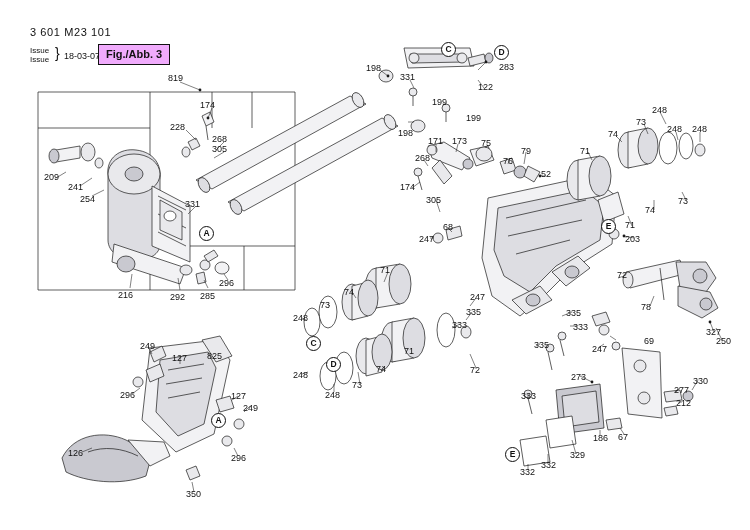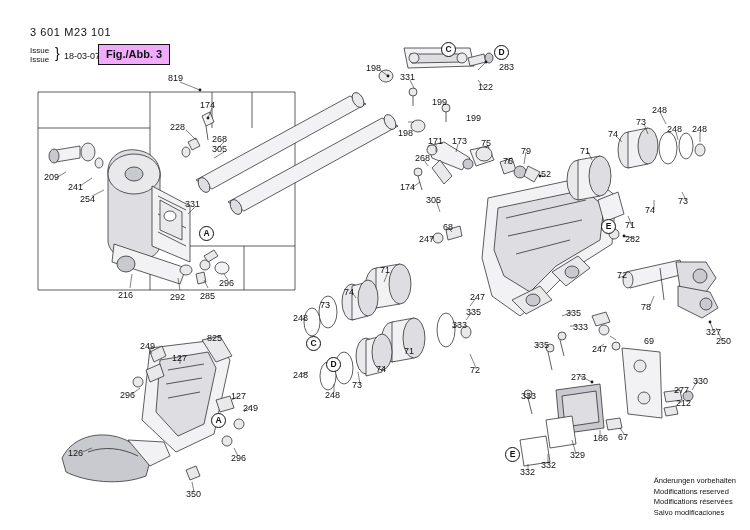--- a/index.html
+++ b/index.html
@@ -350,21 +350,21 @@
     <div class="lbl" style="left:419px;top:234px">247</div>
     <div class="lbl" style="left:652px;top:105px">248</div>
     <div class="lbl" style="left:636px;top:117px">73</div>
     <div class="lbl" style="left:667px;top:124px">248</div>
     <div class="lbl" style="left:692px;top:124px">248</div>
     <div class="lbl" style="left:608px;top:129px">74</div>
     <div class="lbl" style="left:580px;top:146px">71</div>
     <div class="lbl" style="left:678px;top:196px">73</div>
     <div class="lbl" style="left:645px;top:205px">74</div>
     <div class="lbl" style="left:625px;top:220px">71</div>
-    <div class="lbl" style="left:625px;top:234px">282</div>
+    <div class="lbl" style="left:625px;top:234px">203</div>
     <div class="lbl" style="left:617px;top:270px">72</div>
     <div class="lbl" style="left:641px;top:302px">78</div>
     <div class="lbl" style="left:706px;top:327px">327</div>
     <div class="lbl" style="left:716px;top:336px">250</div>
     <div class="lbl" style="left:380px;top:265px">71</div>
     <div class="lbl" style="left:344px;top:287px">74</div>
     <div class="lbl" style="left:320px;top:300px">73</div>
     <div class="lbl" style="left:293px;top:313px">248</div>
     <div class="lbl" style="left:293px;top:370px">248</div>
     <div class="lbl" style="left:325px;top:390px">248</div>
@@ -384,41 +384,35 @@
     <div class="lbl" style="left:571px;top:372px">273</div>
     <div class="lbl" style="left:674px;top:385px">277</div>
     <div class="lbl" style="left:693px;top:376px">330</div>
     <div class="lbl" style="left:676px;top:398px">212</div>
     <div class="lbl" style="left:570px;top:450px">329</div>
     <div class="lbl" style="left:541px;top:460px">332</div>
     <div class="lbl" style="left:520px;top:467px">332</div>
     <div class="lbl" style="left:593px;top:433px">186</div>
     <div class="lbl" style="left:618px;top:432px">67</div>
     <div class="lbl" style="left:140px;top:341px">249</div>
-    <div class="lbl" style="left:207px;top:333px">825</div>
+    <div class="lbl" style="left:207px;top:351px">825</div>
     <div class="lbl" style="left:172px;top:353px">127</div>
     <div class="lbl" style="left:120px;top:390px">296</div>
     <div class="lbl" style="left:231px;top:391px">127</div>
     <div class="lbl" style="left:243px;top:403px">249</div>
     <div class="lbl" style="left:231px;top:453px">296</div>
     <div class="lbl" style="left:68px;top:448px">126</div>
     <div class="lbl" style="left:186px;top:489px">350</div>
   </div>
 
   <div>
     <div class="circ" style="left:199px;top:226px">A</div>
     <div class="circ" style="left:211px;top:413px">A</div>
     <div class="circ" style="left:441px;top:42px">C</div>
     <div class="circ" style="left:494px;top:45px">D</div>
     <div class="circ" style="left:601px;top:219px">E</div>
     <div class="circ" style="left:306px;top:336px">C</div>
     <div class="circ" style="left:326px;top:357px">D</div>
     <div class="circ" style="left:505px;top:447px">E</div>
   </div>
 
-  <div class="footer">
-    <div>Änderungen vorbehalten</div>
-    <div>Modifications reserved</div>
-    <div>Modifications réservées</div>
-    <div>Salvo modificaciones</div>
-  </div>
 
 </div>
 
 </body></html>

